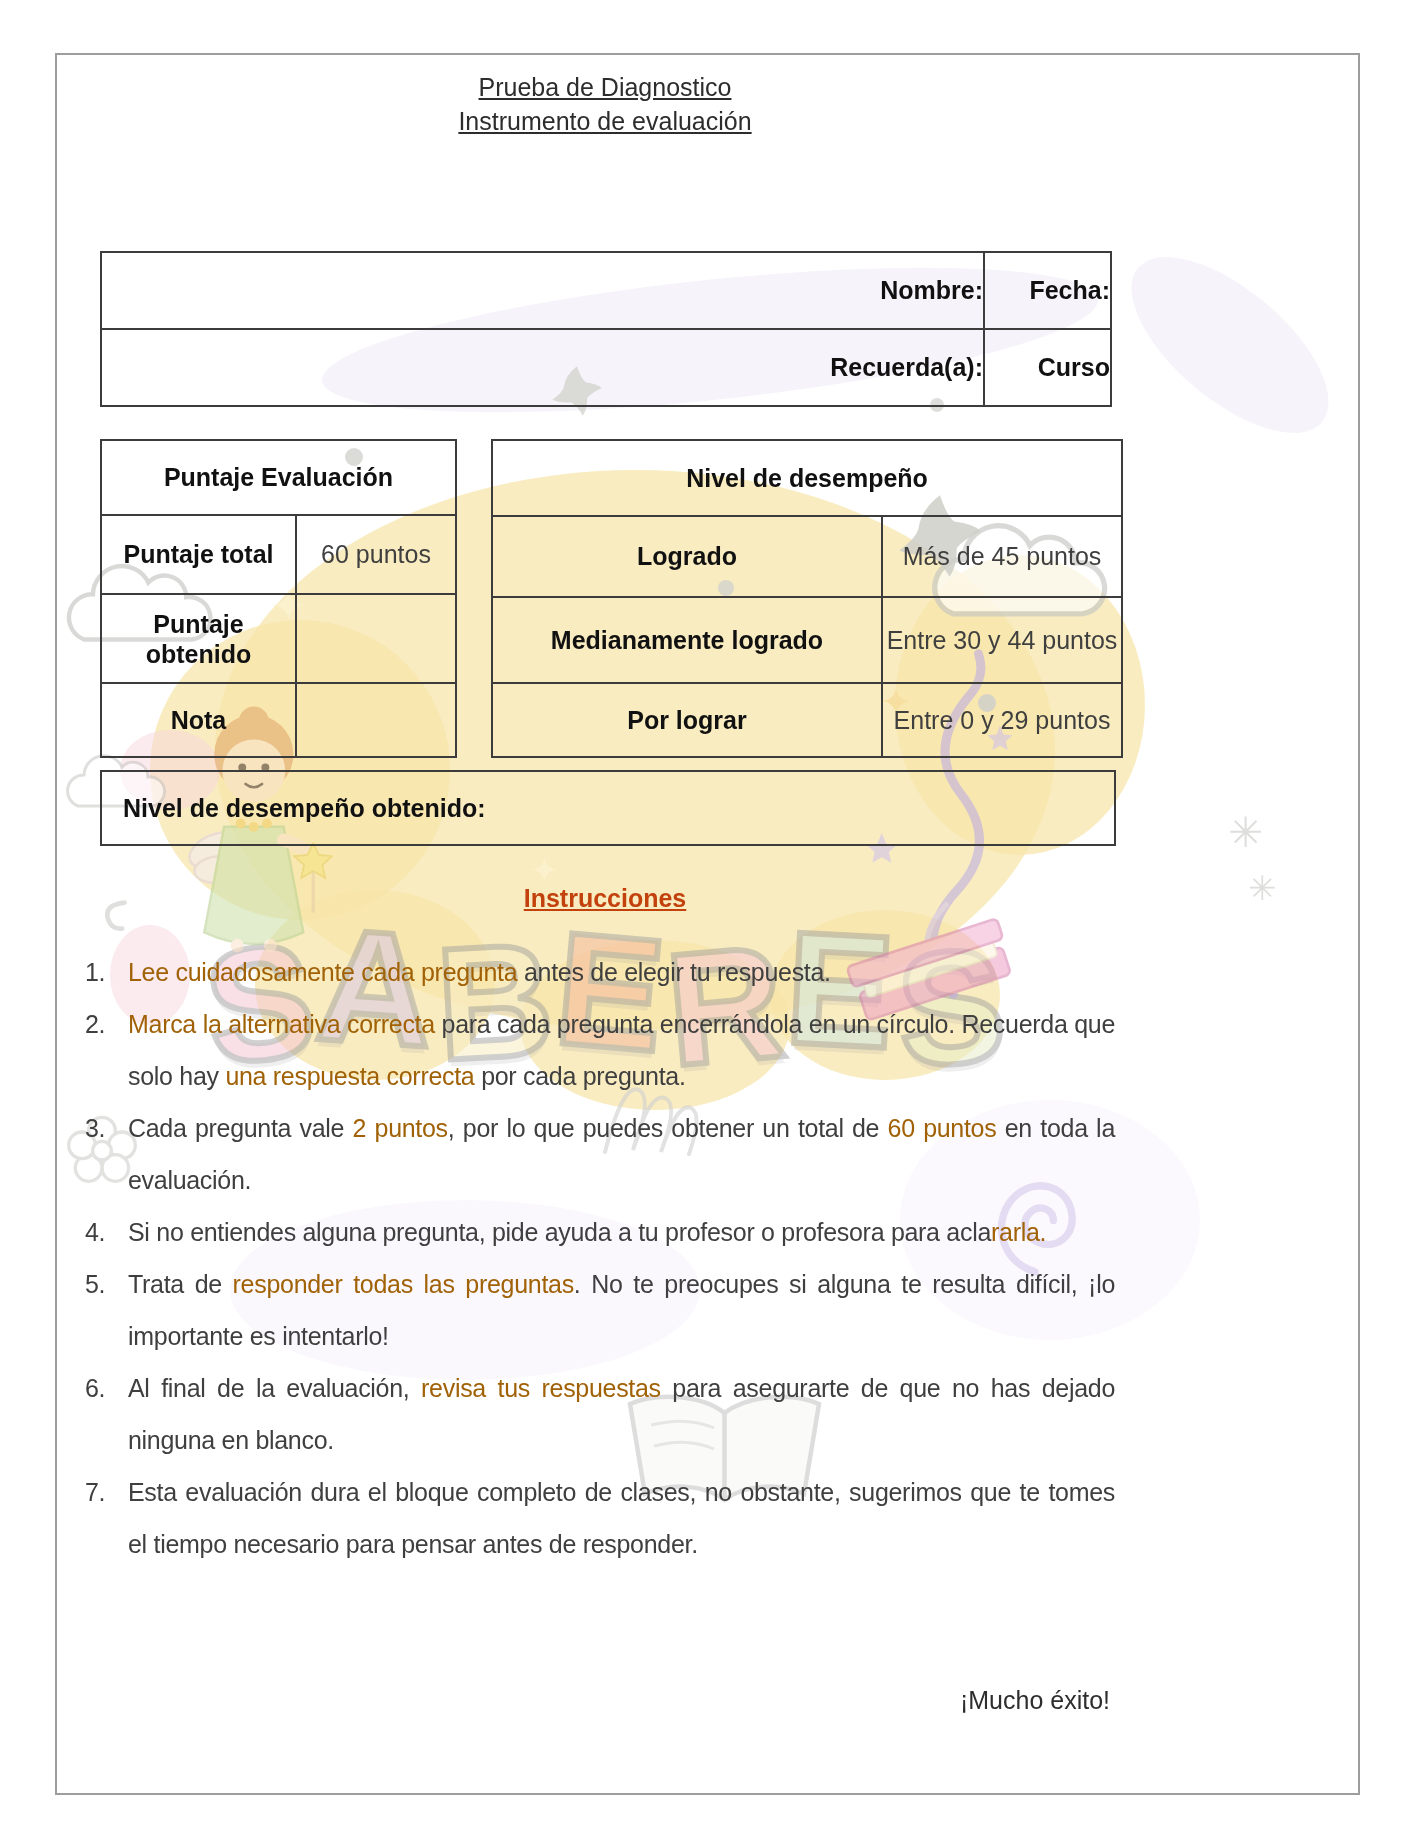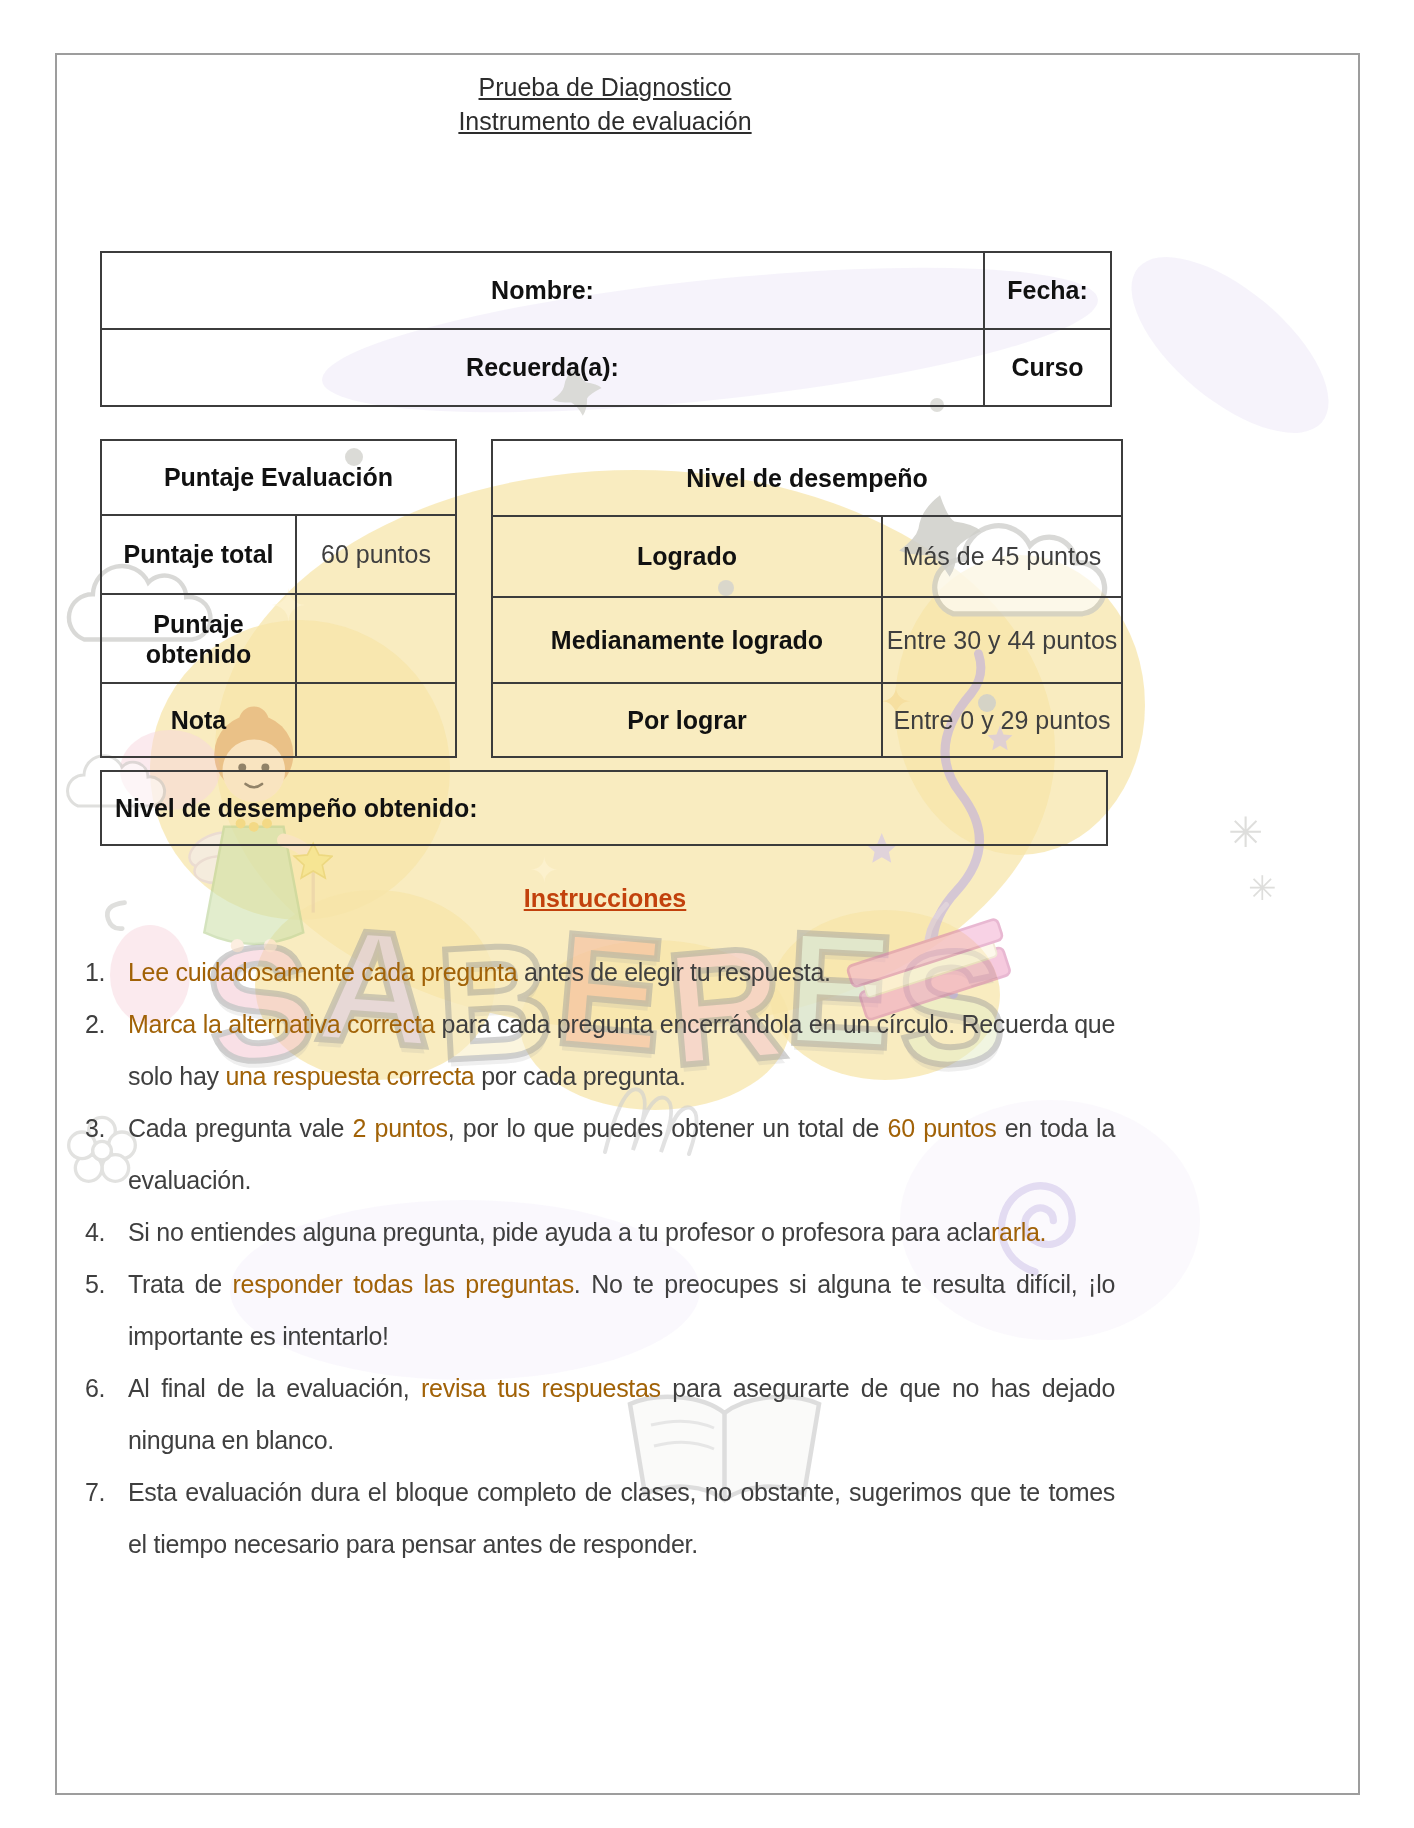--- a/index.html
+++ b/index.html
@@ -41,30 +41,30 @@
   
   .title-wrap{position:absolute;left:100px;top:70px;width:1010px;text-align:center;font-size:25px;color:#2d2d2d;line-height:34px;}
   .title-wrap div{text-decoration:underline;}
   .subject{position:absolute;left:100px;top:158px;width:1010px;text-align:center;font-size:25px;font-weight:700;color:#141414;}
   .b{font-weight:400;color:#a16207;}
 
   
   table{border-collapse:collapse;position:absolute;table-layout:fixed;background:transparent;}
   td{border:2px solid #3c3c3c;font-size:25px;vertical-align:middle;padding:0;background:transparent;}
   td.lbl{font-weight:700;color:#111111;}
-  td.left-pad{text-align:center;}
+  td.left-pad{text-align:right;}
   td.ctr{text-align:center;}
   td.val{color:#3f3f3f;text-align:center;}
   .t-info{left:100px;top:251px;width:1010px;}
   .t-info td{height:75px;}
   .t-score{left:100px;top:439px;width:355px;}
   .t-perf{left:491px;top:439px;width:630px;}
   .result-row{
     position:absolute;left:100px;top:770px;width:991px;height:72px;border:2px solid #3c3c3c;
-    display:flex;align-items:center;padding-left:13px;font-size:25px;font-weight:700;color:#111111;
+    display:flex;align-items:center;padding-left:21px;font-size:25px;font-weight:700;color:#111111;
   }
   .instr-title{position:absolute;left:100px;top:884px;width:1010px;text-align:center;font-size:25px;font-weight:700;color:#c2410c;text-decoration:underline;}
 
   
   .list{position:absolute;left:85px;top:946px;width:1030px;font-size:25px;line-height:52px;letter-spacing:-0.3px;color:#3f3f3f;}
   .item{display:flex;}
   .num{width:43px;flex:none;}
   .txt{flex:1;text-align:justify;}
 
   .footer{position:absolute;left:100px;top:1686px;width:1010px;text-align:right;font-size:25px;color:#2d2d2d;}
@@ -285,13 +285,14 @@
     <div class="item">
       <span class="num">6.</span>
       <div class="txt"><span>Al final de la evaluación, </span><span class="b">revisa tus respuestas</span><span> para asegurarte de que no has dejado ninguna en blanco.</span></div>
     </div>
     <div class="item">
       <span class="num">7.</span>
       <div class="txt"><span>Esta evaluación dura el bloque completo de clases, no obstante, sugerimos que te tomes el tiempo necesario para pensar antes de responder.</span></div>
     </div>
   </div>
 
+  <div class="footer">¡Mucho éxito!</div>
 </div>
 
 </body></html>

